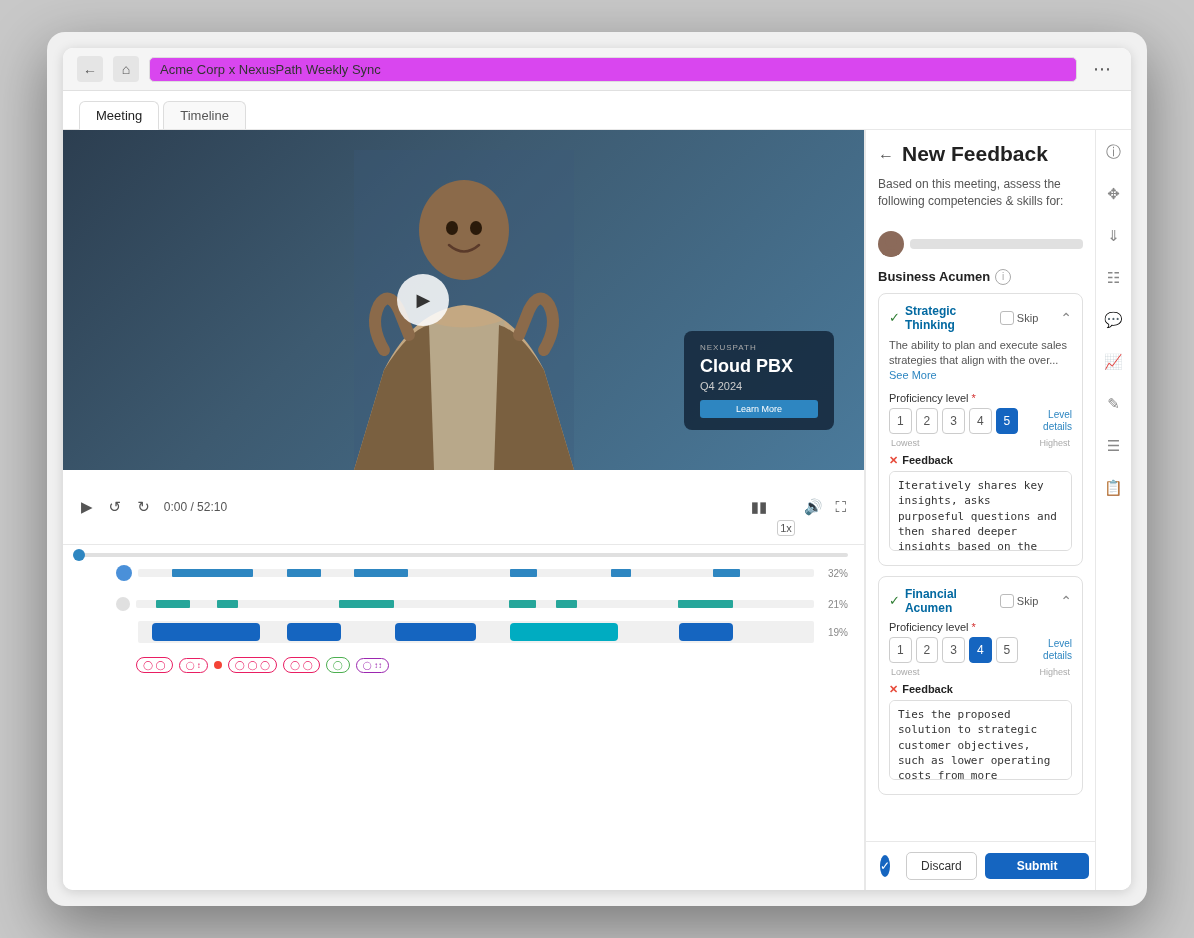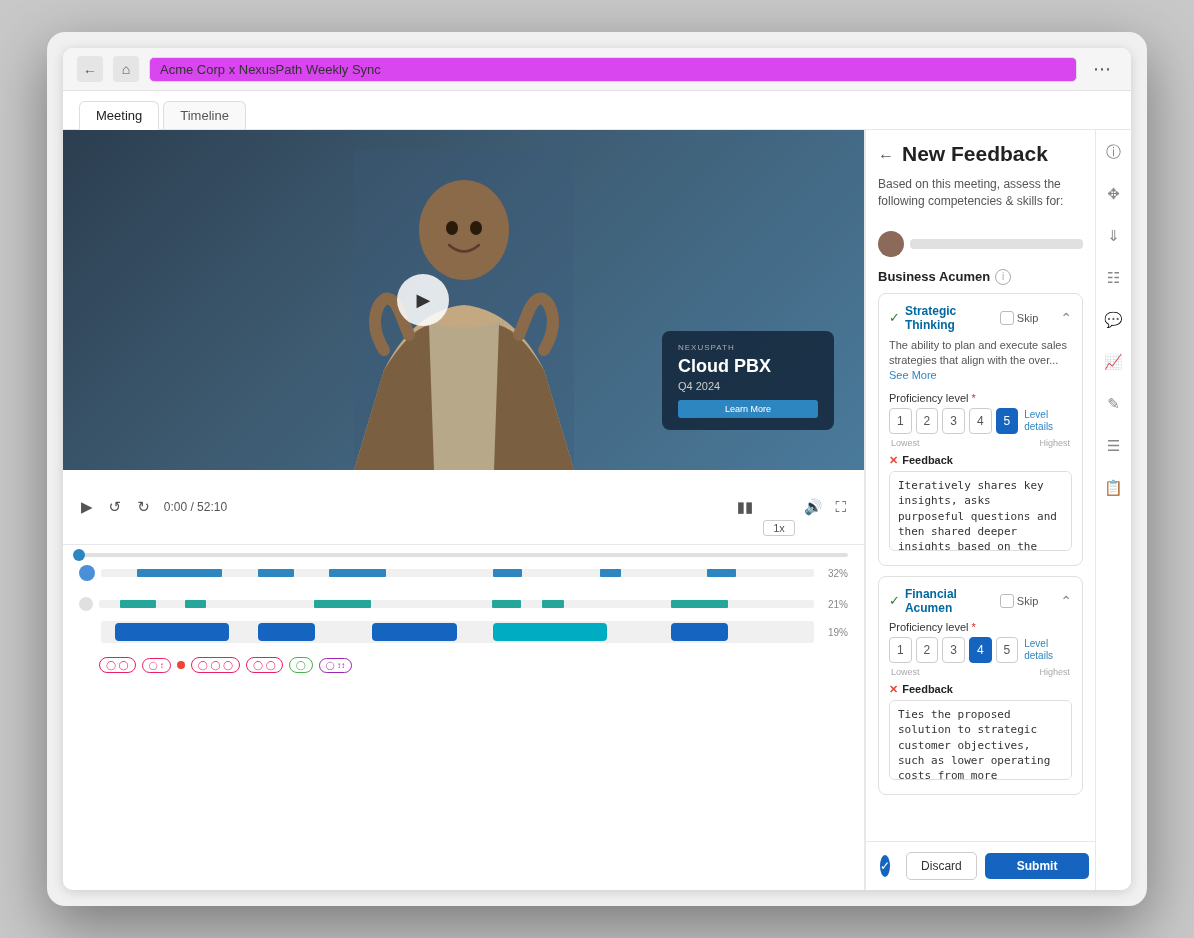--- a/index.html
+++ b/index.html
@@ -137,21 +137,21 @@
       color: #333;
     }
     .slide-overlay {
       position: absolute;
       bottom: 40px;
       right: 30px;
       background: rgba(20,40,60,0.88);
       color: #fff;
       border-radius: 8px;
       padding: 12px 16px;
-      width: 172px;
+      width: 150px;
     }
     .slide-logo {
       font-size: 8px;
       color: #aaa;
       letter-spacing: 1px;
       margin-bottom: 4px;
     }
     .slide-product {
       font-size: 18px;
       font-weight: 700;
@@ -198,21 +198,21 @@
     .ctrl-group {
       display: flex;
       align-items: center;
       gap: 8px;
     }
     .speed-btn {
       background: none;
       border: 1px solid #ccc;
       border-radius: 3px;
       font-size: 11px;
-      padding: 1px 9px;
+      padding: 1px 2px;
       cursor: pointer;
       color: #555;
       margin-top: 42px;
     }
     .progress-bar-area {
       padding: 8px 16px 0;
     }
     .progress-bar {
       height: 4px;
       background: #e0e0e0;
@@ -231,20 +231,21 @@
       top: -4px;
       width: 12px;
       height: 12px;
       background: #2e86c1;
       border-radius: 50%;
       transform: translateX(-50%);
     }
     .timeline-area {
       padding: 8px 16px;
       overflow: hidden;
+      margin-left: 37px;
     }
     .timeline-row {
       display: flex;
       align-items: center;
       margin-bottom: 4px;
       gap: 6px;
     }
     .timeline-avatar {
       width: 16px;
       height: 16px;
@@ -471,20 +472,21 @@
       color: #fff;
       border-color: #1565c0;
     }
     .level-details-link {
       font-size: 10px;
       color: #2e86c1;
       cursor: pointer;
       text-decoration: none;
       margin-left: 2px;
       line-height: 1.2;
+      text-align: right;
     }
     .level-labels {
       display: flex;
       justify-content: space-between;
       font-size: 9px;
       color: #aaa;
       margin-bottom: 6px;
       padding: 0 2px;
     }
     .feedback-label {

